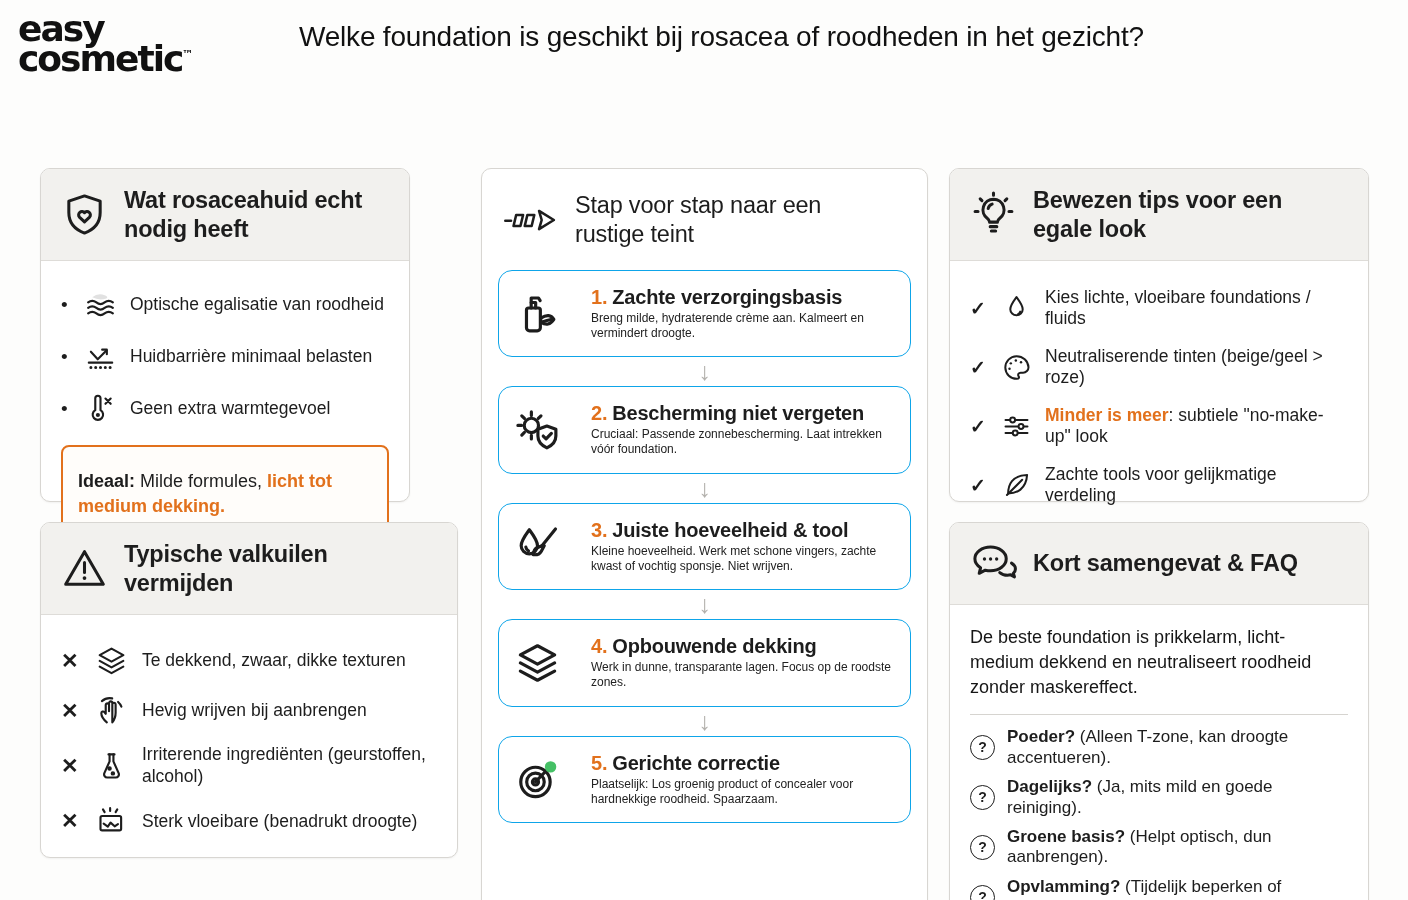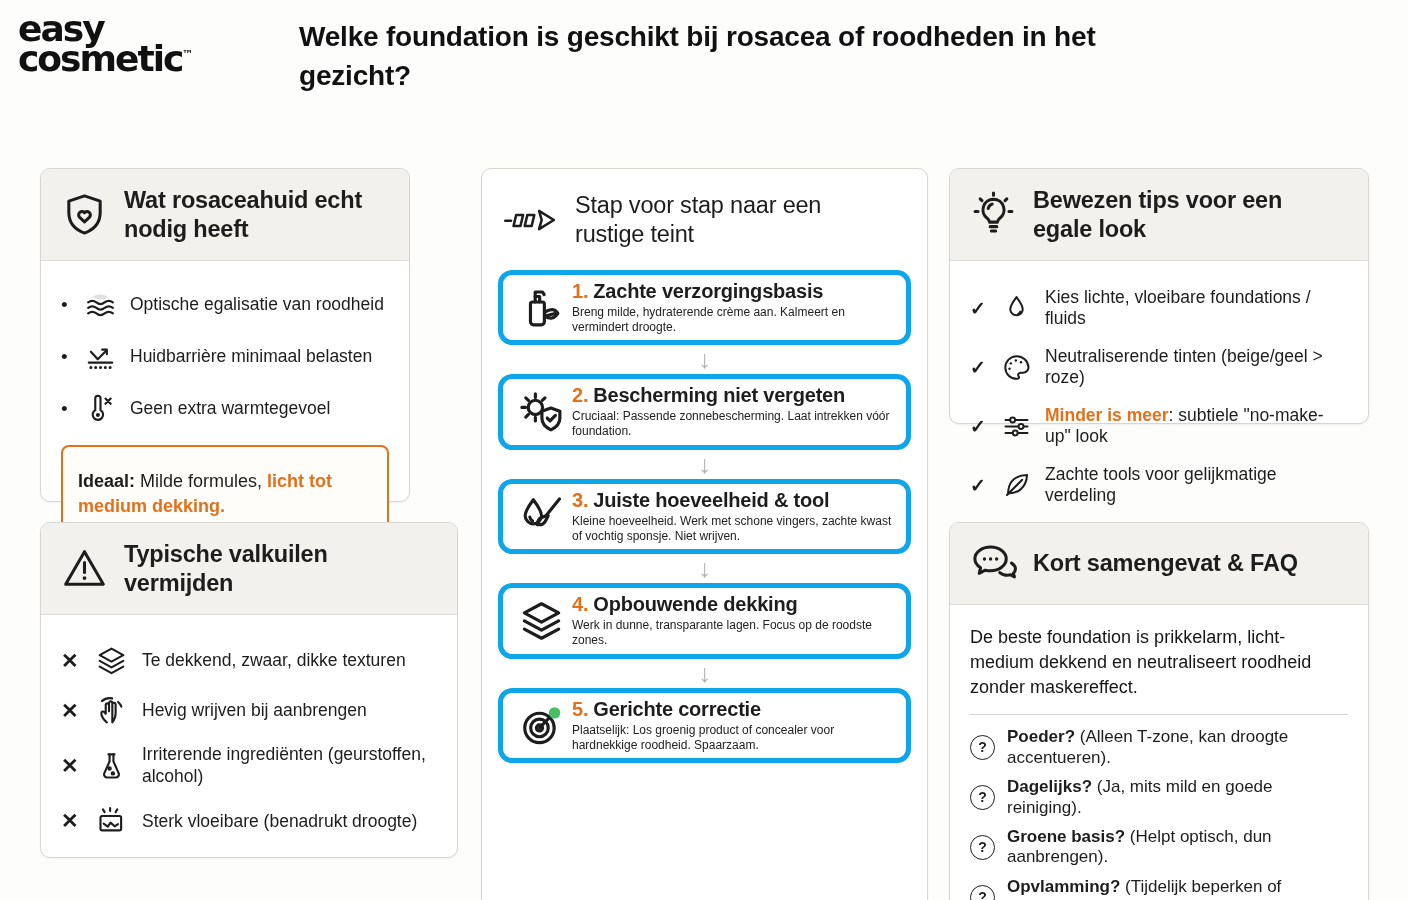--- a/index.html
+++ b/index.html
@@ -9,21 +9,21 @@
     width:1408px; height:900px; position:relative; overflow:hidden;
     background:#fdfdfc; color:var(--ink);
     font-family:"Liberation Sans", sans-serif;
   }
   
   .logo{ position:absolute; left:18px; top:14px; font-family:"DejaVu Sans", sans-serif;
          font-weight:800; font-size:36px; line-height:.82; letter-spacing:-2px; color:#111; }
   .logo .tm{ font-size:11px; letter-spacing:0; vertical-align:super; font-weight:700; }
   .page-title{ position:absolute; left:299px; top:18px; width:880px; margin:0;
 FontSize:0;
-    font-size:28px; font-weight:700; line-height:1.38; letter-spacing:-.2px; color:#111; }
+    font-size:28px; font-weight:400; line-height:1.38; letter-spacing:-.2px; color:#111; }
   
   .card{ position:absolute; background:#fff; border:1px solid var(--border);
          border-radius:10px; box-shadow:0 1px 2px rgba(0,0,0,.05); }
   .card-header{ display:flex; align-items:center; gap:16px; padding:17px 20px;
                 background:var(--hdr); border-bottom:1px solid #dedcd8;
                 border-radius:9px 9px 0 0; }
   .card-header h2{ margin:0; font-size:23.5px; font-weight:700; line-height:1.22; letter-spacing:-.2px; }
   .two-line h2{ max-width:262px; }
   .hdr-icon{ flex:none; width:47px; height:47px; }
   svg{ display:block; width:100%; height:100%; }
@@ -42,22 +42,22 @@
   .b{ font-weight:700; }
   .hl{ color:var(--accent); font-weight:700; }
   
   .pit-item{ display:flex; align-items:center; gap:14px; margin:17px 0; font-size:17.5px; line-height:1.25; }
   .cross{ font-size:21px; font-weight:600; width:20px; flex:none; }
   
   .mid-header{ display:flex; align-items:center; gap:17px; padding:22px 20px 14px; }
   .mid-header h2{ margin:0; font-size:23.5px; font-weight:400; line-height:1.25; letter-spacing:-.2px; max-width:280px; }
   .mid-hdr-icon{ flex:none; width:56px; height:38px; }
   .steps{ padding:6px 16px 16px; }
-  .step-box{ border:5px solid #0ea5e9; border-radius:14px; padding:5px 14px;
-             display:flex; align-items:center; gap:6px; background:#fff; }
+  .step-box{ border:1px solid #0ea5e9; border-radius:14px; padding:15px 14px;
+             display:flex; align-items:center; gap:29px; background:#fff; }
   .step-icon{ flex:none; width:49px; height:49px; }
   .step-title{ font-size:20px; font-weight:700; letter-spacing:-.2px; }
   .step-num{ color:var(--accent); margin-right:5px; }
   .step-desc{ font-size:12px; line-height:1.27; margin-top:2px; color:#222; }
   .step-arrow{ text-align:center; color:#b3b1ad; font-size:25px; line-height:29px; height:29px; }
   
   .tip-item{ display:flex; align-items:center; gap:13px; margin:14px 0 17px; font-size:17.5px; }
   .check{ font-size:19px; font-weight:600; width:18px; flex:none; }
   .tip-icon{ flex:none; width:31px; height:31px; }
   
@@ -279,21 +279,21 @@
       </span>
       <div>
         <div class="step-title"><span class="step-num">5.</span><span>Gerichte correctie</span></div>
         <div class="step-desc">Plaatselijk: Los groenig product of concealer voor hardnekkige roodheid. Spaarzaam.</div>
       </div>
     </div>
 
   </div>
 </section>
 
-<section class="card two-line" style="left:949px; top:168px; width:420px; height:256px;">
+<section class="card two-line" style="left:949px; top:168px; width:420px; height:334px;">
   <div class="card-header">
     <span class="hdr-icon">
       <svg viewBox="0 0 24 24">
         <path d="M12 4.2 a5.4 5.4 0 0 1 3.1 9.8 c-.7.5-1.1 1-1.1 1.9 h-4 c0-.9-.4-1.4-1.1-1.9 A5.4 5.4 0 0 1 12 4.2 Z"></path>
         <path d="M9.3 8.9 a2.9 2.9 0 0 1 2-2.2"></path>
         <path d="M10.3 18.2 h3.4 M10.9 20.4 h2.2"></path>
         <path d="M12 1 v1.2 M5.2 4 l.9.9 M18.8 4 l-.9.9 M2.6 10.5 h1.5 M19.9 10.5 h1.5"></path>
       </svg>
     </span>
     <h2>Bewezen tips voor een egale look</h2>

